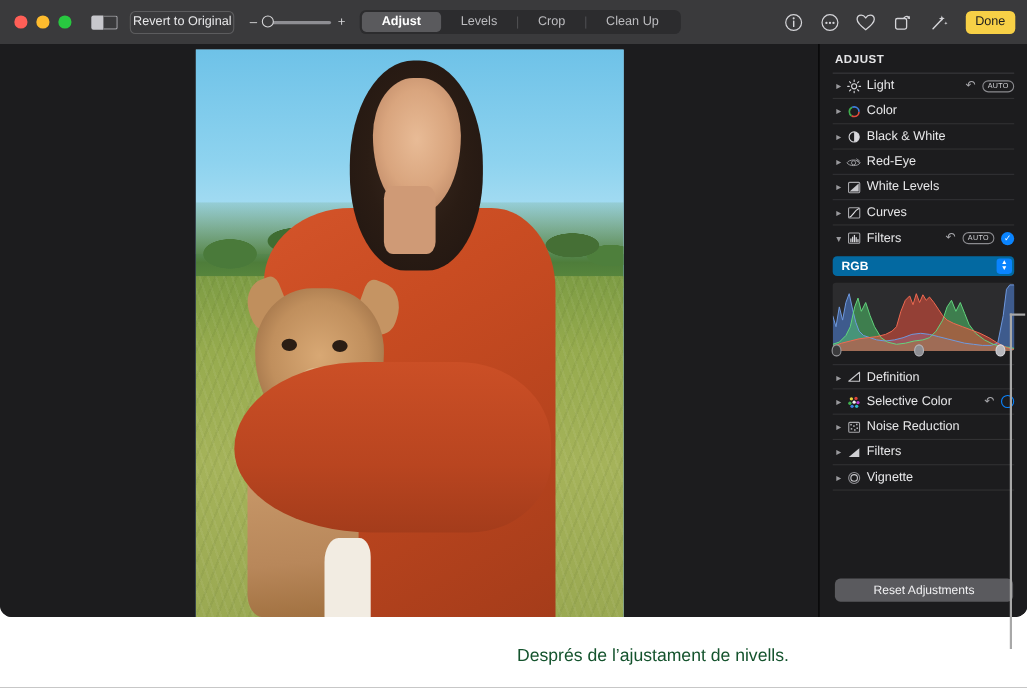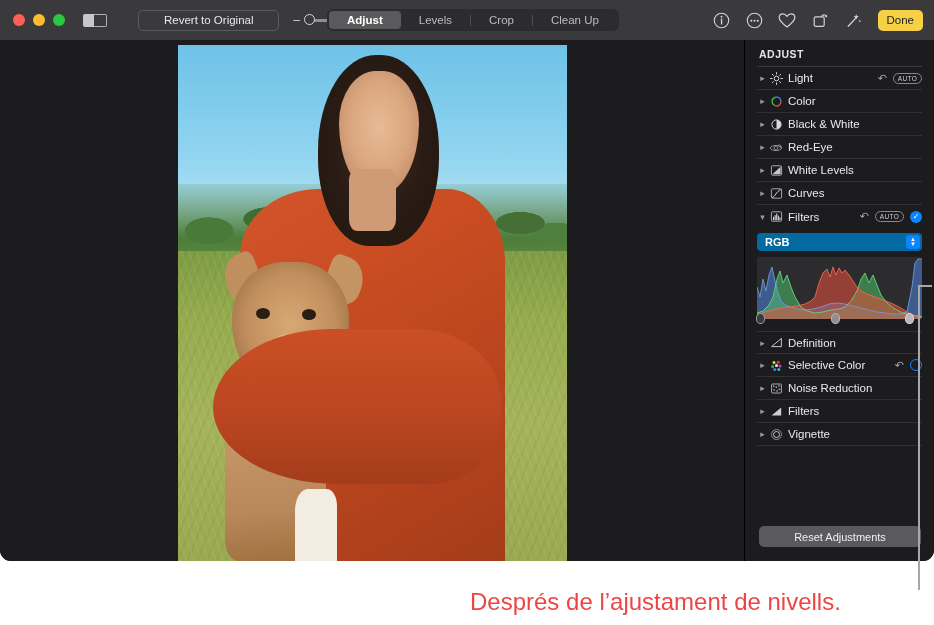--- a/index.html
+++ b/index.html
@@ -42,22 +42,22 @@
   .st-left {
     width: 11px; height: 13px; background: #c7c7cc;
     border-radius: 2px 0 0 2px;
   }
   .st-right {
     width: 13px; height: 13px; border: 1.4px solid #b0b0b5;
     border-left: none; border-radius: 0 2px 2px 0;
   }
 
   .revert-btn {
-    margin-left: 29px;
-    height: 21px; padding: 0 25px;
+    margin-left: 9px;
+    height: 21px; padding: 0 2px;
     border: 1px solid #5c5c5e;
     border-radius: 5px;
     background: transparent;
     color: #e8e8ea;
     font-size: 11.5px;
     display: flex; align-items: center;
     white-space: nowrap;
   }
 
   .zoom-ctl {
@@ -330,21 +330,21 @@
     position:absolute; left: 3px; top: 0;
     width: 2px; height: 305px; background:#a8a8a8;
   }
   #callout .tick-top {
     position:absolute; left: 3px; top: 0;
     width: 14px; height: 2px; background:#a8a8a8;
   }
 
   #caption {
     position:absolute; left: 470px; top: 588px;
-    font-size: 24px; color:#ef4444;
+    font-size: 16px; color:#14532d;
     white-space:nowrap;
   }
 </style>
 </head>
 <body>
 
 <div id="app-window">
 
   <div id="toolbar">
 

